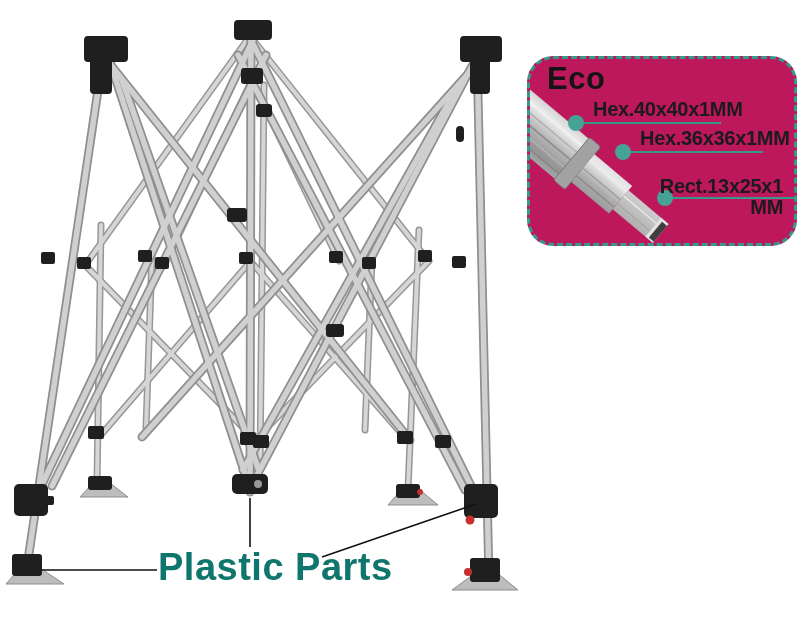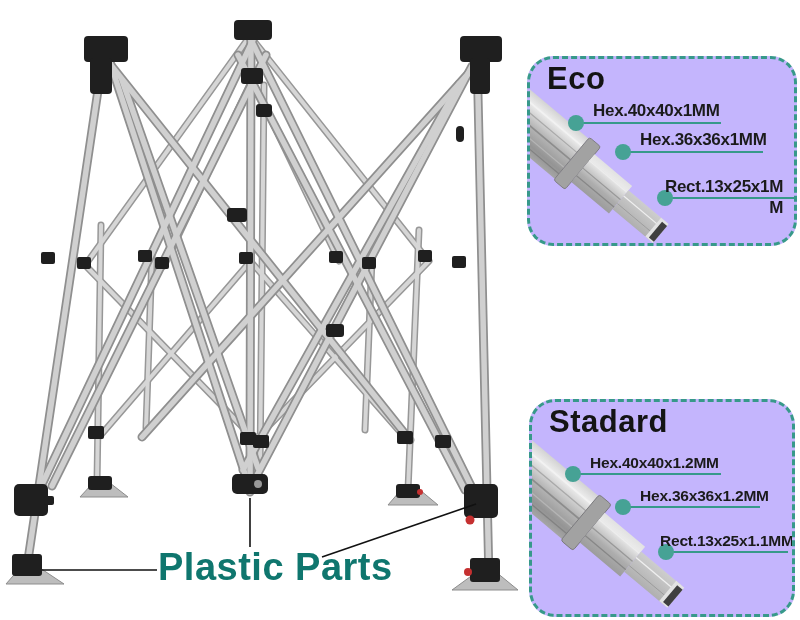--- a/index.html
+++ b/index.html
@@ -12,32 +12,32 @@
   .tube-thin-under{stroke:#979797;stroke-width:7;stroke-linecap:round;fill:none;}
   .tube-thin-over{stroke:#d6d6d6;stroke-width:4;stroke-linecap:round;fill:none;}
   .blackpart{fill:#1f1f1f;}
   .plate{fill:#bdbdbd;stroke:#8d8d8d;stroke-width:1;}
   .leader{stroke:#111111;stroke-width:1.6;}
   
   .frame-label{position:absolute;left:158px;top:546px;font-size:38px;font-weight:800;
                color:#0f766e;letter-spacing:0.5px;}
   
   .callout{position:absolute;border:3px dashed #37998a;border-radius:26px;overflow:hidden;
-           background:#c4b5fd;}
+           background:#be185d;}
   #eco-box{left:527px;top:56px;width:264px;height:184px;}
   #std-box{left:529px;top:399px;width:260px;height:212px;}
   .callout-title{position:absolute;left:17px;top:2px;font-size:31px;font-weight:800;
                  color:#141414;letter-spacing:0.5px;z-index:3;}
   .tube-svg{position:absolute;left:0;top:0;z-index:1;}
   .spec{position:absolute;height:2px;background:#37998a;z-index:4;}
   .dot{position:absolute;left:-8px;top:-7px;width:16px;height:16px;border-radius:50%;
        background:#46a295;}
   .spec-text{position:absolute;left:17px;bottom:3px;white-space:nowrap;font-weight:700;
              color:#1b1b1b;}
-  #eco-box .spec-text{font-size:17px;letter-spacing:-0.3px;}
+  #eco-box .spec-text{font-size:20px;letter-spacing:-0.3px;}
   #std-box .spec-text{font-size:15.5px;letter-spacing:-0.2px;}
   .spec-text.wrap2{left:-6px;top:-21px;bottom:auto;width:124px;white-space:normal;
                    word-break:break-all;line-height:21px;font-size:16.5px;}
   .spec-text.shift-left{left:-6px;}
 </style>
 </head>
 <body>
 
 <div id="stage">
 
@@ -199,34 +199,14 @@
     <div class="spec" style="left:93px;top:92px;width:140px;">
       <span class="dot"></span>
       <span class="spec-text">Hex.36x36x1MM</span>
     </div>
     <div class="spec" style="left:135px;top:138px;width:136px;text-align:right;">
       <span class="dot"></span>
       <span class="spec-text wrap2">Rect.13x25x1MM</span>
     </div>
   </div>
 
-  <div class="callout" id="std-box">
-    <svg class="tube-svg" width="260" height="212" viewBox="0 0 260 212">
-      <g transform="translate(-18,60) rotate(40) scale(0.88)">
-          <use href="#tubeg"></use>
-        </g>
-    </svg>
-    <div class="callout-title">Stadard</div>
-    <div class="spec" style="left:41px;top:71px;width:148px;">
-      <span class="dot"></span>
-      <span class="spec-text">Hex.40x40x1.2MM</span>
-    </div>
-    <div class="spec" style="left:91px;top:104px;width:137px;">
-      <span class="dot"></span>
-      <span class="spec-text">Hex.36x36x1.2MM</span>
-    </div>
-    <div class="spec" style="left:134px;top:149px;width:122px;">
-      <span class="dot"></span>
-      <span class="spec-text shift-left">Rect.13x25x1.1MM</span>
-    </div>
-  </div>
 
 </div>
 
 </body></html>

